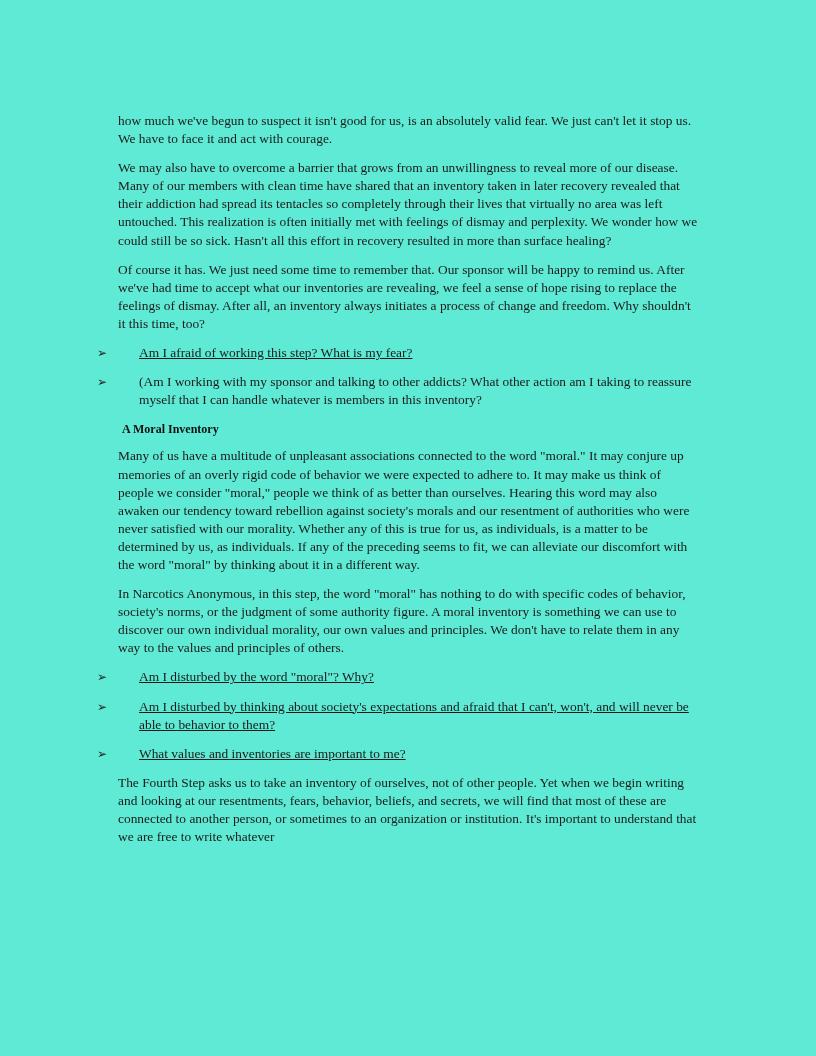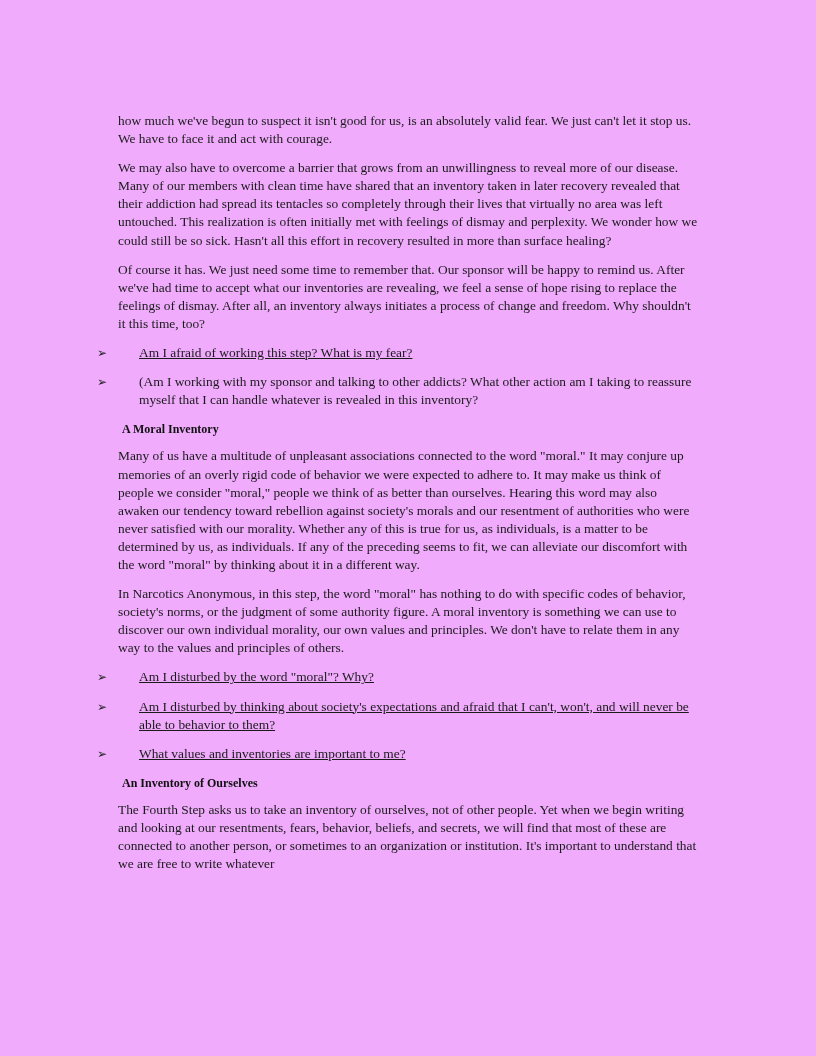--- a/index.html
+++ b/index.html
@@ -11,21 +11,21 @@
     width: 816px;
     height: 1056px;
     font-family: "Liberation Serif", "DejaVu Serif", serif;
     color: #1a1a1a;
     -webkit-font-smoothing: antialiased;
   }
   .page {
     position: relative;
     width: 816px;
     height: 1056px;
-    background: #f0abfc;
+    background: #5eead4;
     box-sizing: border-box;
     overflow: hidden;
   }
   .content {
     position: absolute;
     left: 118px;
     top: 112px;
     width: 580px;
   }
   p.para {
@@ -90,21 +90,21 @@
 
     <p class="para">Of course it has. We just need some time to remember that. Our sponsor will be happy to remind us. After we've had time to accept what our inventories are revealing, we feel a sense of hope rising to replace the feelings of dismay. After all, an inventory always initiates a process of change and freedom. Why shouldn't it this time, too?</p>
 
     <ul class="qlist list-block">
       <li class="qitem">
         <span class="bullet">➢</span>
         <span class="qtext">Am I afraid of working this step? What is my fear?</span>
       </li>
       <li class="qitem">
         <span class="bullet">➢</span>
-        <span class="qsub">(Am I working with my sponsor and talking to other addicts? What other action am I taking to reassure myself that I can handle whatever is revealed in this inventory?</span>
+        <span class="qsub">(Am I working with my sponsor and talking to other addicts? What other action am I taking to reassure myself that I can handle whatever is members in this inventory?</span>
       </li>
     </ul>
 
     <h2 class="heading">A Moral Inventory</h2>
 
     <p class="para">Many of us have a multitude of unpleasant associations connected to the word "moral." It may conjure up memories of an overly rigid code of behavior we were expected to adhere to. It may make us think of people we consider "moral," people we think of as better than ourselves. Hearing this word may also awaken our tendency toward rebellion against society's morals and our resentment of authorities who were never satisfied with our morality. Whether any of this is true for us, as individuals, is a matter to be determined by us, as individuals. If any of the preceding seems to fit, we can alleviate our discomfort with the word "moral" by thinking about it in a different way.</p>
 
     <p class="para">In Narcotics Anonymous, in this step, the word "moral" has nothing to do with specific codes of behavior, society's norms, or the judgment of some authority figure. A moral inventory is something we can use to discover our own individual morality, our own values and principles. We don't have to relate them in any way to the values and principles of others.</p>
 
     <ul class="qlist list-block">
@@ -115,18 +115,17 @@
       <li class="qitem">
         <span class="bullet">➢</span>
         <span class="qtext">Am I disturbed by thinking about society's expectations and afraid that I can't, won't, and will never be able to behavior to them?</span>
       </li>
       <li class="qitem">
         <span class="bullet">➢</span>
         <span class="qtext">What values and inventories are important to me?</span>
       </li>
     </ul>
 
-    <h2 class="heading">An Inventory of Ourselves</h2>
 
     <p class="para">The Fourth Step asks us to take an inventory of ourselves, not of other people. Yet when we begin writing and looking at our resentments, fears, behavior, beliefs, and secrets, we will find that most of these are connected to another person, or sometimes to an organization or institution. It's important to understand that we are free to write whatever</p>
 
   </div>
 </div>
 
 </body></html>

